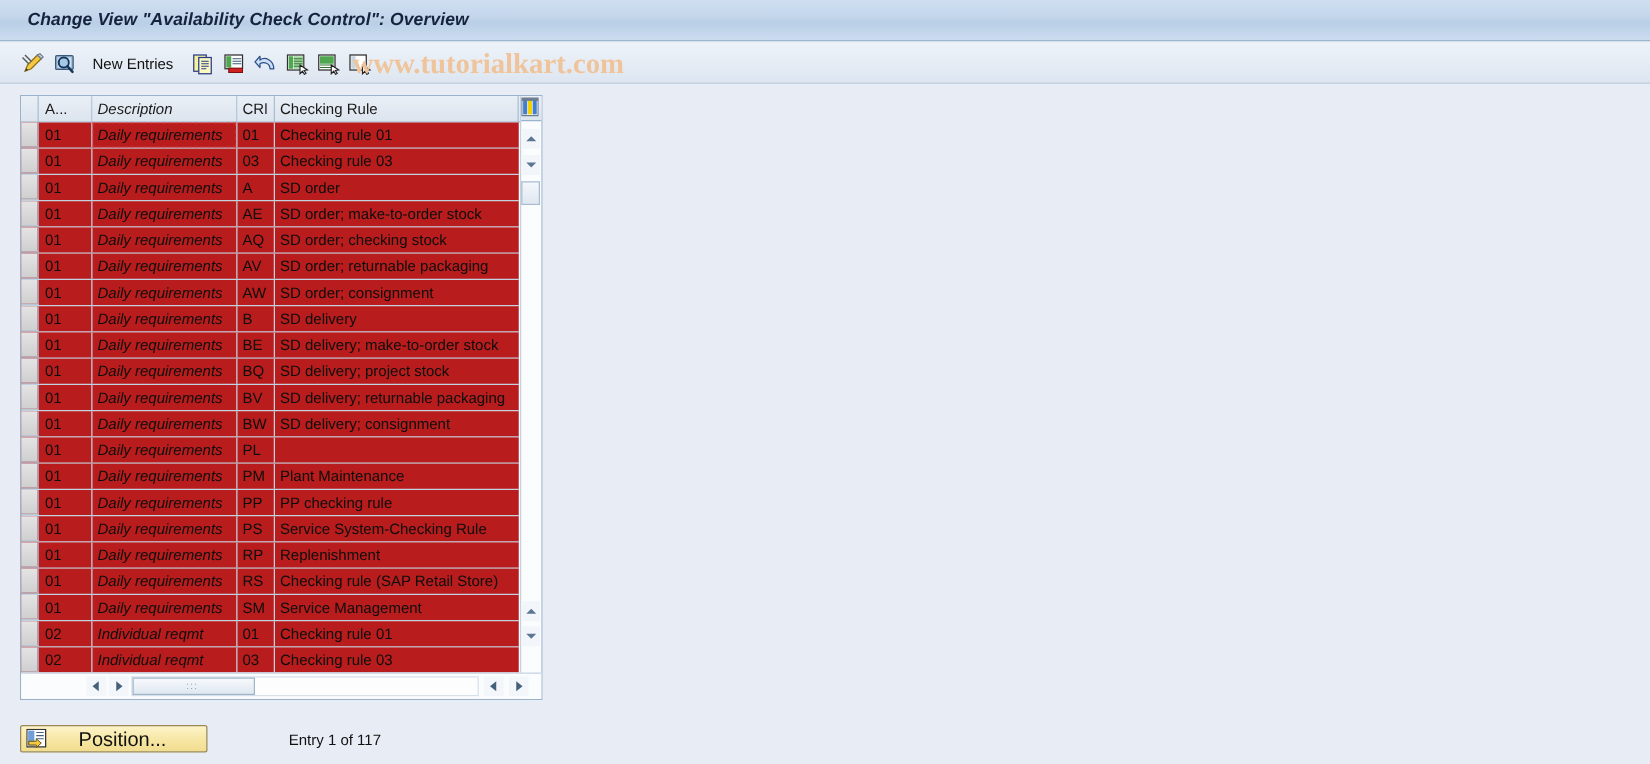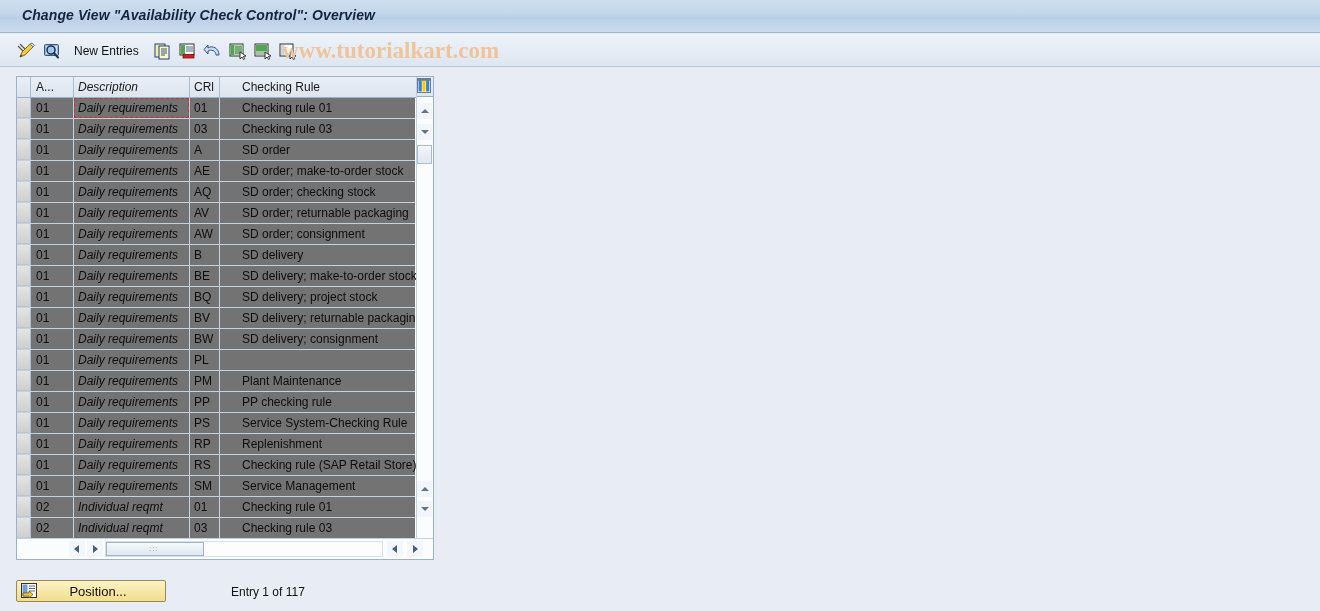--- a/index.html
+++ b/index.html
@@ -130,21 +130,21 @@
   }
 
   
   .row {
     position: absolute;
     left: 0;
     width: 398px;
     height: 21px;
     box-sizing: border-box;
     border-bottom: 1px solid #c3d2e1;
-    background: #737373;
+    background: #b91c1c;
   }
   .row .selbtn {
     position: absolute;
     left: 0; top: 0;
     width: 14px;
     height: 20px;
     background: linear-gradient(to bottom, #e4e4e4 0%, #cfcfcf 100%);
     border-right: 1px solid #a9bed3;
     border-bottom: 1px solid #b9c6d4;
     box-sizing: border-box;
@@ -177,21 +177,21 @@
     height: 20px;
     border: 1px dashed #d32a2a;
     box-sizing: border-box;
     pointer-events: none;
   }
 
   
   .col-a  { left: 15px;  width: 42px; }
   .col-d  { left: 57px;  width: 116px; font-style: italic; }
   .col-ri { left: 173px; width: 30px; }
-  .col-cr { left: 203px; width: 195px; margin-left: 18px; }
+  .col-cr { left: 203px; width: 195px; }
 
   
   .vscroll {
     position: absolute;
     left: 399px;
     top: 0;
     width: 17px;
     height: 482px;
     background: #fbfcfe;
     border-left: 1px solid #c3d2e1;
@@ -311,21 +311,21 @@
     border: 1px solid #9a8a52;
     border-radius: 2px;
     box-sizing: border-box;
     cursor: pointer;
   }
   #position-btn .pb-label {
     position: absolute;
     left: 0; right: 0;
     top: 3px;
     text-align: center;
-    font-size: 13px;
+    font-size: 16px;
     color: #111;
     padding-left: 14px;
   }
   #position-btn .pb-icon {
     position: absolute;
     left: 4px; top: 2px;
     width: 17px; height: 16px;
   }
   #entry-count {
     position: absolute;

